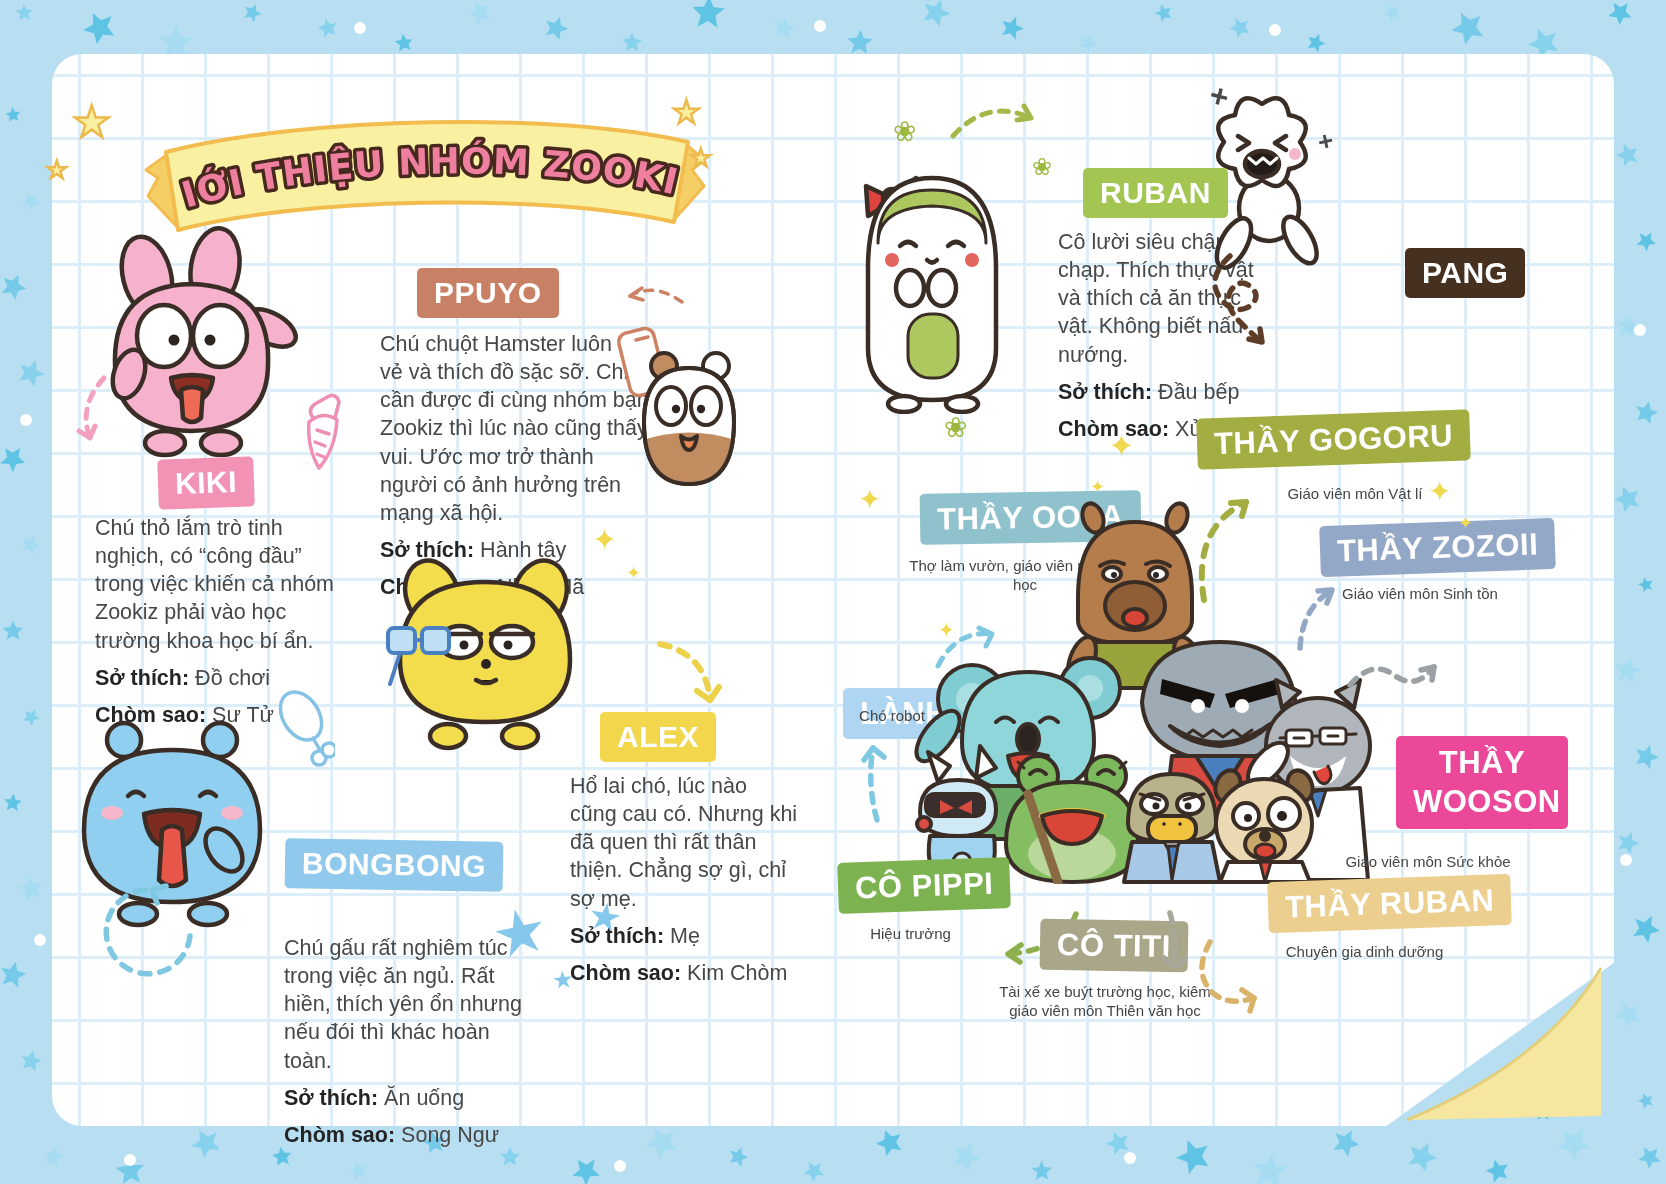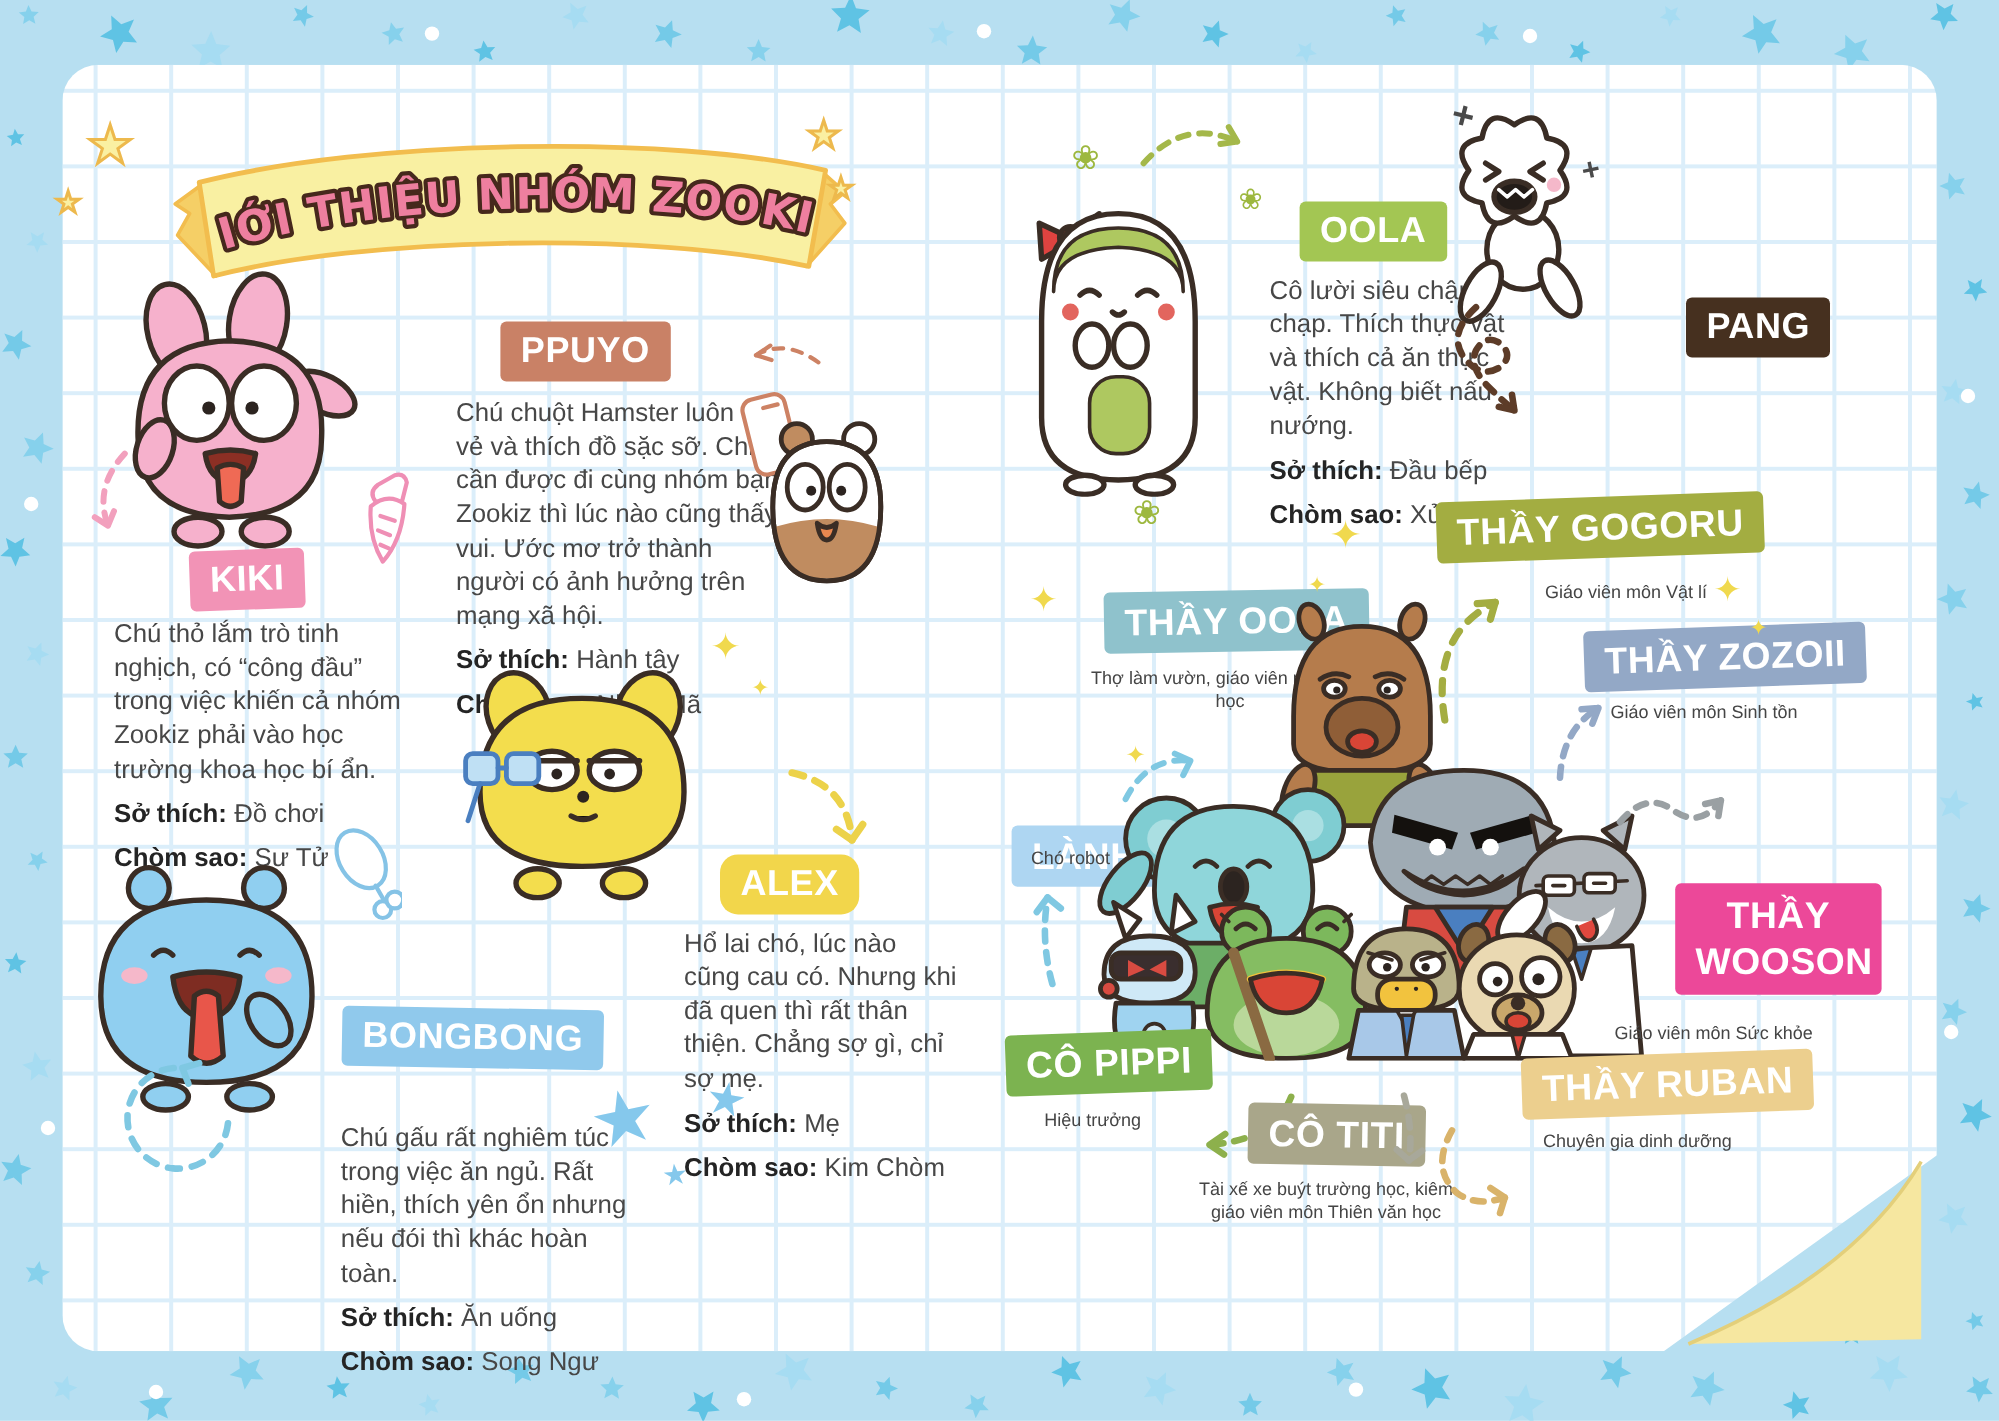--- a/index.html
+++ b/index.html
@@ -232,21 +232,21 @@
         <path d="M22,105 L12,136" fill="none"></path>
       </g>
     </g>
   </svg>
   <svg class="abs" style="left:648px;top:636px" width="80" height="85" viewBox="0 0 80 85">
     <g stroke="#ecd24a" stroke-width="6" fill="none" stroke-linecap="round">
       <path d="M12,8 Q58,18 62,64" stroke-dasharray="10 10"></path>
       <path d="M62,64 l-13,-9 M62,64 l9,-13"></path>
     </g>
   </svg>
-  <div class="badge" style="left: 600px; top: 712px; background-color: rgb(242, 214, 75); border-radius: 15px;">
+  <div class="badge" style="left: 600px; top: 712px; background-color: rgb(242, 214, 75);">
     <span>ALEX</span>
   </div>
   <div class="card" style="left:570px;top:772px;width:228px">
     <p>Hổ lai chó, lúc nào cũng cau có. Nhưng khi đã quen thì rất thân thiện. Chẳng sợ gì, chỉ sợ mẹ.</p>
     <p class="meta">
       <b>Sở thích:</b>
       <span>Mẹ</span></p>
     <p class="meta">
       <b>Chòm sao:</b>
       <span>Kim Chòm</span></p>
@@ -317,21 +317,21 @@
       <ellipse cx="126" cy="258" rx="16" ry="8" fill="#fff"></ellipse>
     </g>
   </svg>
   <svg class="abs" style="left:945px;top:92px" width="95" height="58" viewBox="0 0 95 58">
     <g stroke="#a4b84a" stroke-width="5" fill="none" stroke-linecap="round">
       <path d="M8,44 Q42,6 86,26" stroke-dasharray="9 9"></path>
       <path d="M86,26 l-14,2 M86,26 l-7,-12"></path>
     </g>
   </svg>
   <div class="badge" style="left: 1083px; top: 168px; background-color: rgb(163, 198, 83);">
-    <span>OOLA</span>
+    <span>RUBAN</span>
   </div>
   <div class="card" style="left:1058px;top:228px;width:200px">
     <p>Cô lười siêu chậm chạp. Thích thực vật và thích cả ăn thực vật. Không biết nấu nướng.</p>
     <p class="meta">
       <b>Sở thích:</b>
       <span>Đầu bếp</span></p>
     <p class="meta">
       <b>Chòm sao:</b>
       <span>Xử Nữ</span></p>
   </div>

